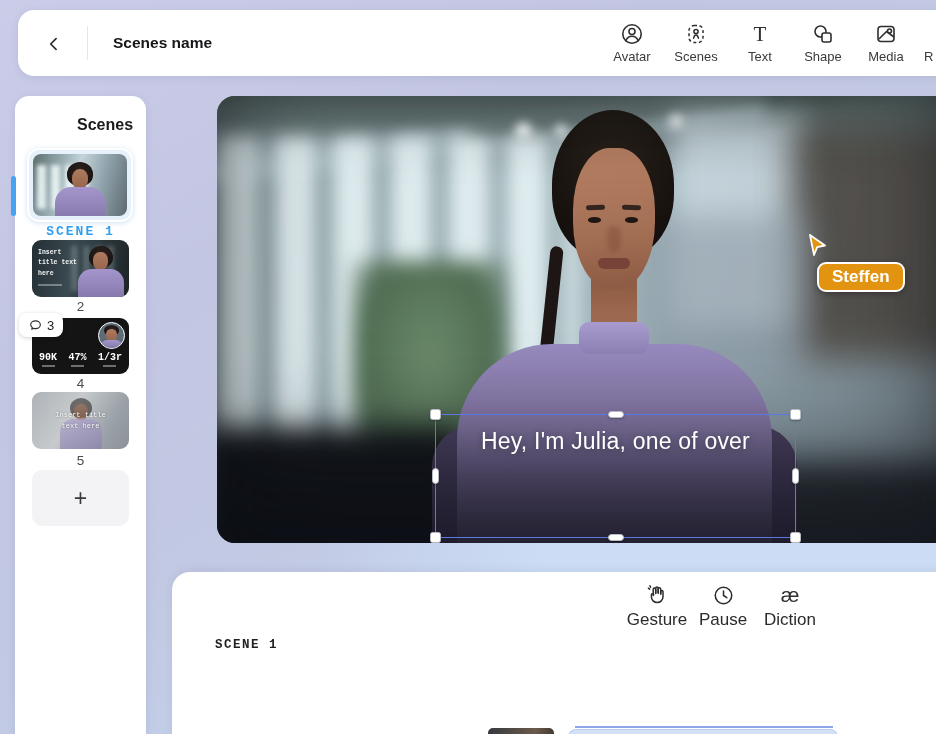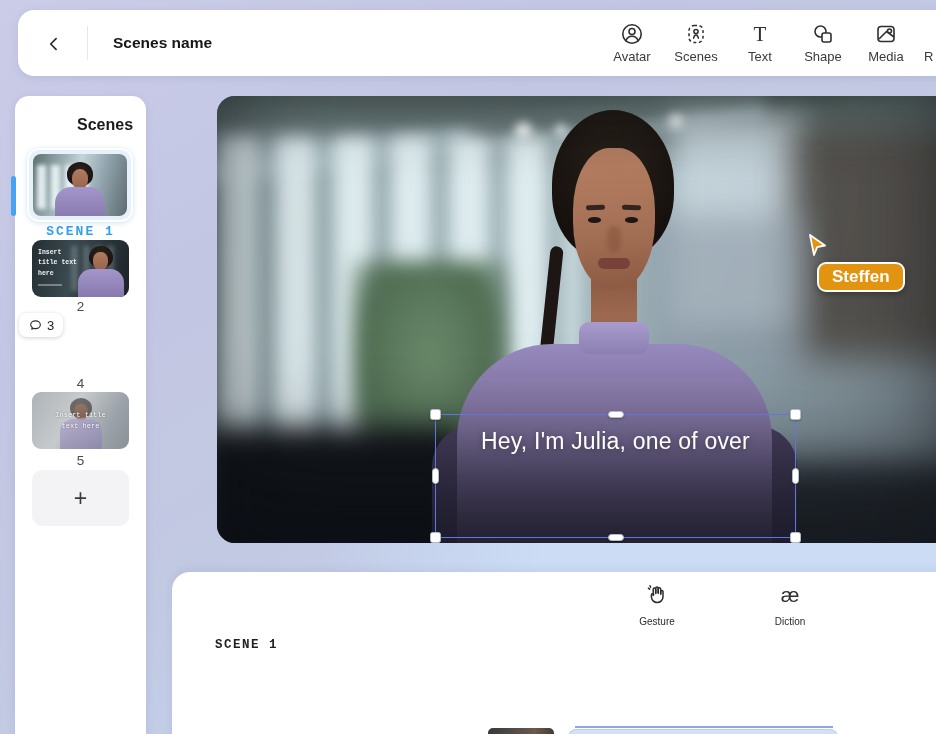--- a/index.html
+++ b/index.html
@@ -77,21 +77,21 @@
   .collab-pill{position:absolute;left:12px;top:30px;background:#E2930F;border:2px solid #fff;border-radius:9px;
                color:#fff;font-weight:bold;font-size:17px;padding:3px 13px;box-shadow:0 2px 6px rgba(0,0,0,.3);white-space:nowrap;}
   
   .glow{position:absolute;left:320px;right:-20px;top:538px;height:40px;z-index:5;
         background:linear-gradient(90deg,rgba(201,217,242,0) 0%,#cbdcf4 35%);}
   
   .editor{position:absolute;left:172px;top:572px;right:-20px;bottom:-20px;background:#fff;border-radius:18px 0 0 0;
           box-shadow:0 -2px 8px rgba(60,70,110,.08);z-index:15;}
   .etool{position:absolute;top:10px;width:66px;text-align:center;cursor:pointer;}
   .etool .ticon{height:26px;display:flex;align-items:center;justify-content:center;}
-  .etool .tlabel{font-size:10px;color:#2b2b2d;margin-top:8px;}
+  .etool .tlabel{font-size:17px;color:#2b2b2d;margin-top:2px;}
   .scene-heading{position:absolute;left:43px;top:66px;font-family:"Liberation Mono",monospace;font-weight:bold;
                  font-size:12.5px;letter-spacing:1.5px;color:#212124;}
   .avatar-pill{position:absolute;left:33px;top:106px;width:92px;height:38px;border-radius:19px;background:#F1F1F4;
                display:flex;align-items:center;gap:5px;padding-left:4px;box-sizing:border-box;cursor:pointer;}
   .pill-photo{width:30px;height:30px;border-radius:50%;overflow:hidden;position:relative;
               background:linear-gradient(120deg,#b9c6c9,#d7e0e2);flex:0 0 auto;}
   .lang-badge{width:27px;height:21px;border-radius:6px;background:#68686C;color:#fff;font-size:11px;font-weight:bold;
               display:flex;align-items:center;justify-content:center;flex:0 0 auto;}
   .script{position:absolute;left:153px;top:106px;width:640px;font-family:"Liberation Mono",monospace;
           font-size:15.5px;line-height:27.5px;color:#4b4b4d;white-space:pre;letter-spacing:.2px;cursor:text;}
@@ -195,20 +195,41 @@
 
     <div class="comment-badge">
       <span>
         <svg width="15" height="15" viewBox="0 0 24 24" fill="none" stroke="#2b2b2e" stroke-width="1.8" stroke-linejoin="round">
             <path d="M12 4.5 c4.4 0 7.7 2.7 7.7 6.2 s-3.3 6.2-7.7 6.2 c-.9 0-1.8-.1-2.6-.35 L6 18 l.9-2.7 C5.3 14.2 4.3 12.6 4.3 10.7 4.3 7.2 7.6 4.5 12 4.5 Z"></path>
           </svg>
       </span>
       <span class="cnum">3</span>
     </div>
 
+    <div class="thumb thumb3">
+      <div class="stats-avatar">
+        <span class="mp mp-hair" style="left:5px;top:2px;width:15px;height:11px;border-radius:50%;"></span>
+        <span class="mp mp-face" style="left:7px;top:6px;width:11px;height:12px;border-radius:45%;"></span>
+        <span class="mp mp-body" style="left:2px;top:17px;width:21px;height:8px;border-radius:6px 6px 0 0;"></span>
+      </div>
+      <div class="stats-row">
+        <div class="stat">
+          <div class="sval">90K</div>
+          <div class="sbar"></div>
+        </div>
+        <div class="stat">
+          <div class="sval">47%</div>
+          <div class="sbar"></div>
+        </div>
+        <div class="stat">
+          <div class="sval">1/3r</div>
+          <div class="sbar"></div>
+        </div>
+      </div>
+    </div>
     <div class="scene-num" style="top:280px">4</div>
 
     <div class="thumb thumb4">
       <div class="grey-office"></div>
       <span class="mp mp-hair" style="left:38px;top:6px;width:22px;height:20px;border-radius:50% 50% 45% 45%;opacity:.55;"></span>
       <span class="mp mp-face" style="left:42px;top:12px;width:14px;height:16px;border-radius:45%;opacity:.55;"></span>
       <span class="mp mp-body" style="left:28px;top:27px;width:42px;height:31px;border-radius:13px 13px 0 0;opacity:.55;"></span>
       <div class="t4-text">Insert title text here</div>
     </div>
     <div class="scene-num" style="top:357px">5</div>
@@ -282,20 +303,29 @@
           <path d="M8.2 12.5 V6.2 a1.25 1.25 0 0 1 2.5 0 V10.4"></path>
           <path d="M10.7 10.2 V5.2 a1.25 1.25 0 0 1 2.5 0 V10"></path>
           <path d="M13.2 10 V6.1 a1.25 1.25 0 0 1 2.5 0 V11"></path>
           <path d="M15.7 11 V8.6 a1.15 1.15 0 0 1 2.3 0 v5.2 a5.8 5.8 0 0 1 -11.6 0 v-2 a1.15 1.15 0 0 1 2.3 0"></path>
           <path d="M4.6 6.2 L3.4 5.2"></path>
             <path d="M5.6 4.2 L5 2.8"></path>
         </svg>
       </div>
       <div class="tlabel">Gesture</div>
     </div>
+    <div class="etool" style="left:518px">
+      <div class="ticon">
+        <svg width="23" height="23" viewBox="0 0 24 24" fill="none" stroke="#2c2c2e" stroke-width="1.6" stroke-linecap="round">
+            <circle cx="12" cy="12" r="8.6"></circle>
+            <path d="M12 7.2 V12 l3.4 2.3"></path>
+          </svg>
+      </div>
+      <div class="tlabel">Pause</div>
+    </div>
     <div class="etool" style="left:585px">
       <div class="ticon">
         <span class="glyph-ae">æ</span>
       </div>
       <div class="tlabel">Diction</div>
     </div>
 
     <div class="scene-heading">SCENE 1</div>
 
 

